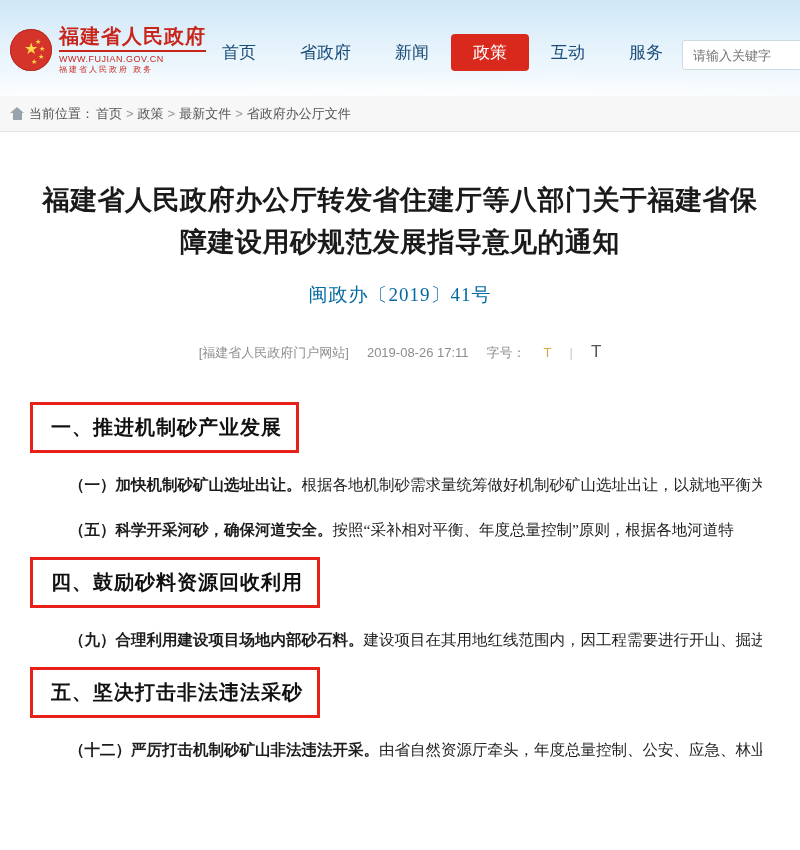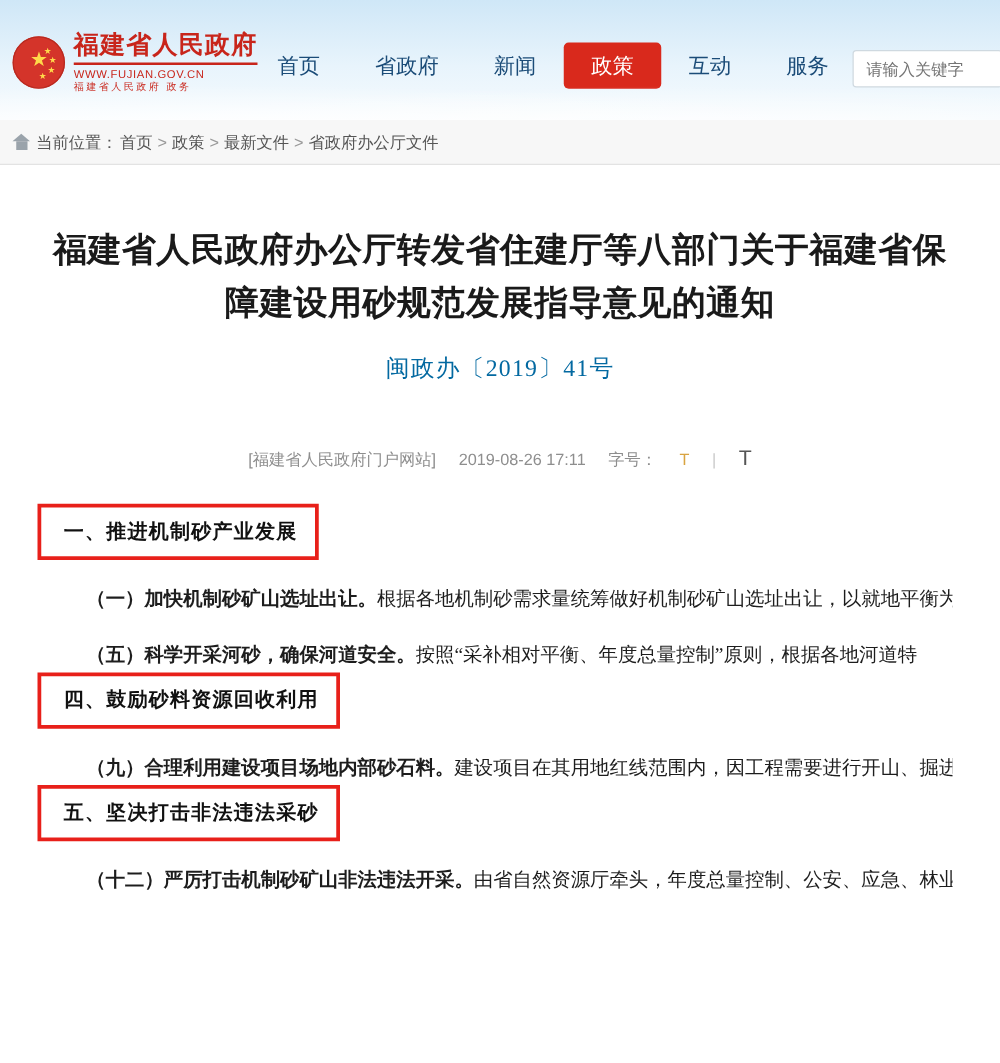--- a/index.html
+++ b/index.html
@@ -168,21 +168,21 @@
   }
   .doc-number {
     margin-top: 18px;
     text-align: center;
     font-family: "Liberation Serif", serif;
     font-size: 19px;
     color: #0369a1;
     letter-spacing: 1px;
   }
   .meta {
-    margin-top: 49px;
+    margin-top: 34px;
     text-align: center;
     font-size: 13px;
     color: #8e8e8e;
     display: flex;
     justify-content: center;
     align-items: baseline;
     gap: 18px;
   }
   .meta .src { color: #8e8e8e; }
   .meta .date { color: #8e8e8e; }
@@ -198,26 +198,26 @@
     font-size: 17px;
     cursor: pointer;
   }
   
   .body {
     margin-top: 26px;
   }
   .section-head {
     display: inline-block;
     font-family: "Liberation Serif", serif;
-    font-size: 16px;
+    font-size: 20px;
     font-weight: bold;
     color: #111;
     padding: 9px 14px 9px 18px;
     border: 3px solid #e8201a;
-    margin: 0 0 0 -8px;
+    margin: 14px 0 0 -8px;
     letter-spacing: 1px;
   }
   .para {
     margin: 18px 0 0 0;
     font-family: "Liberation Serif", serif;
     font-size: 15.5px;
     color: #1d1d1d;
     line-height: 1.75;
     text-indent: 2em;
     white-space: nowrap;

